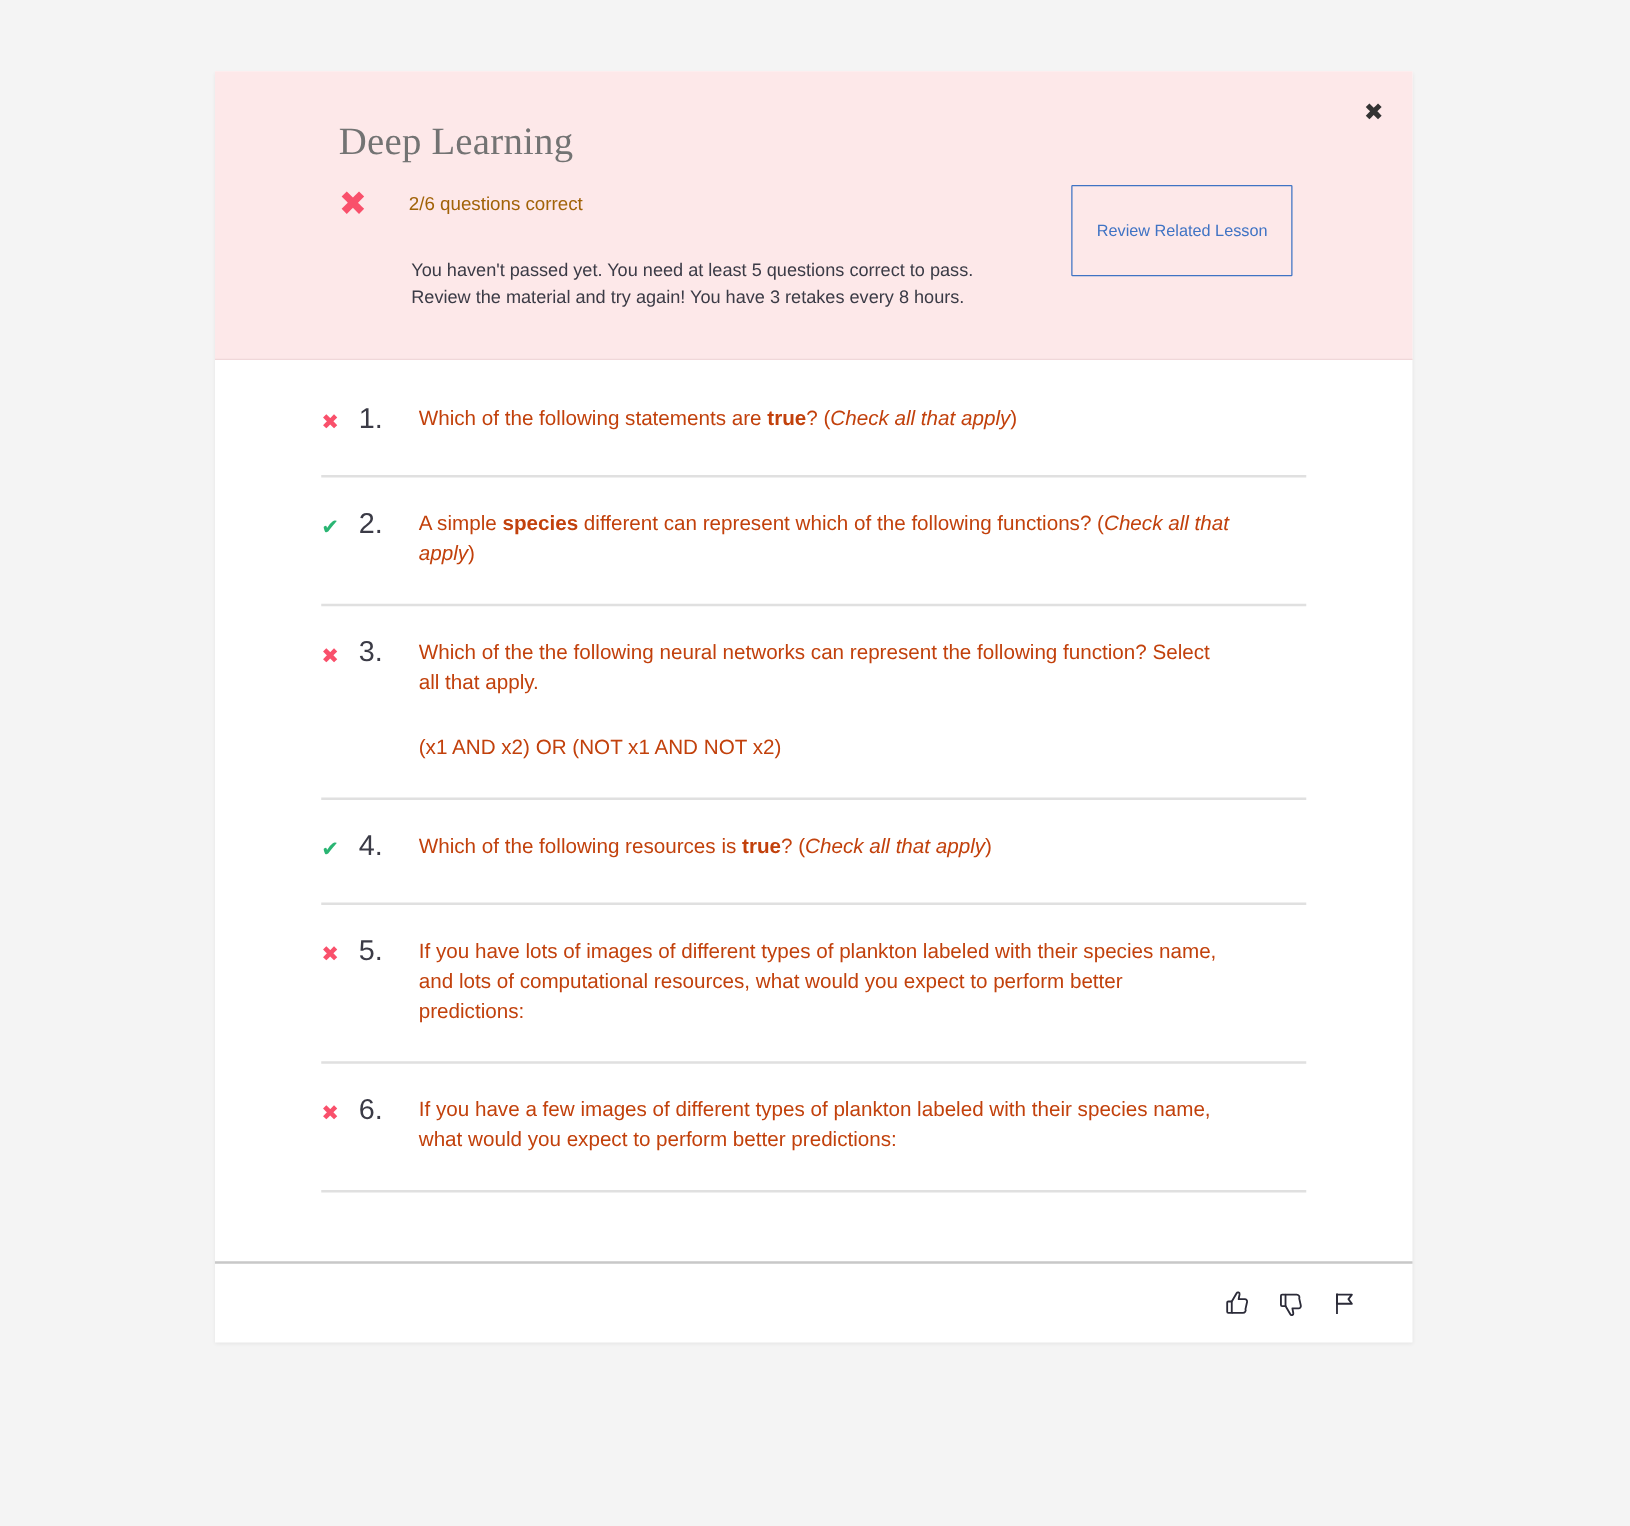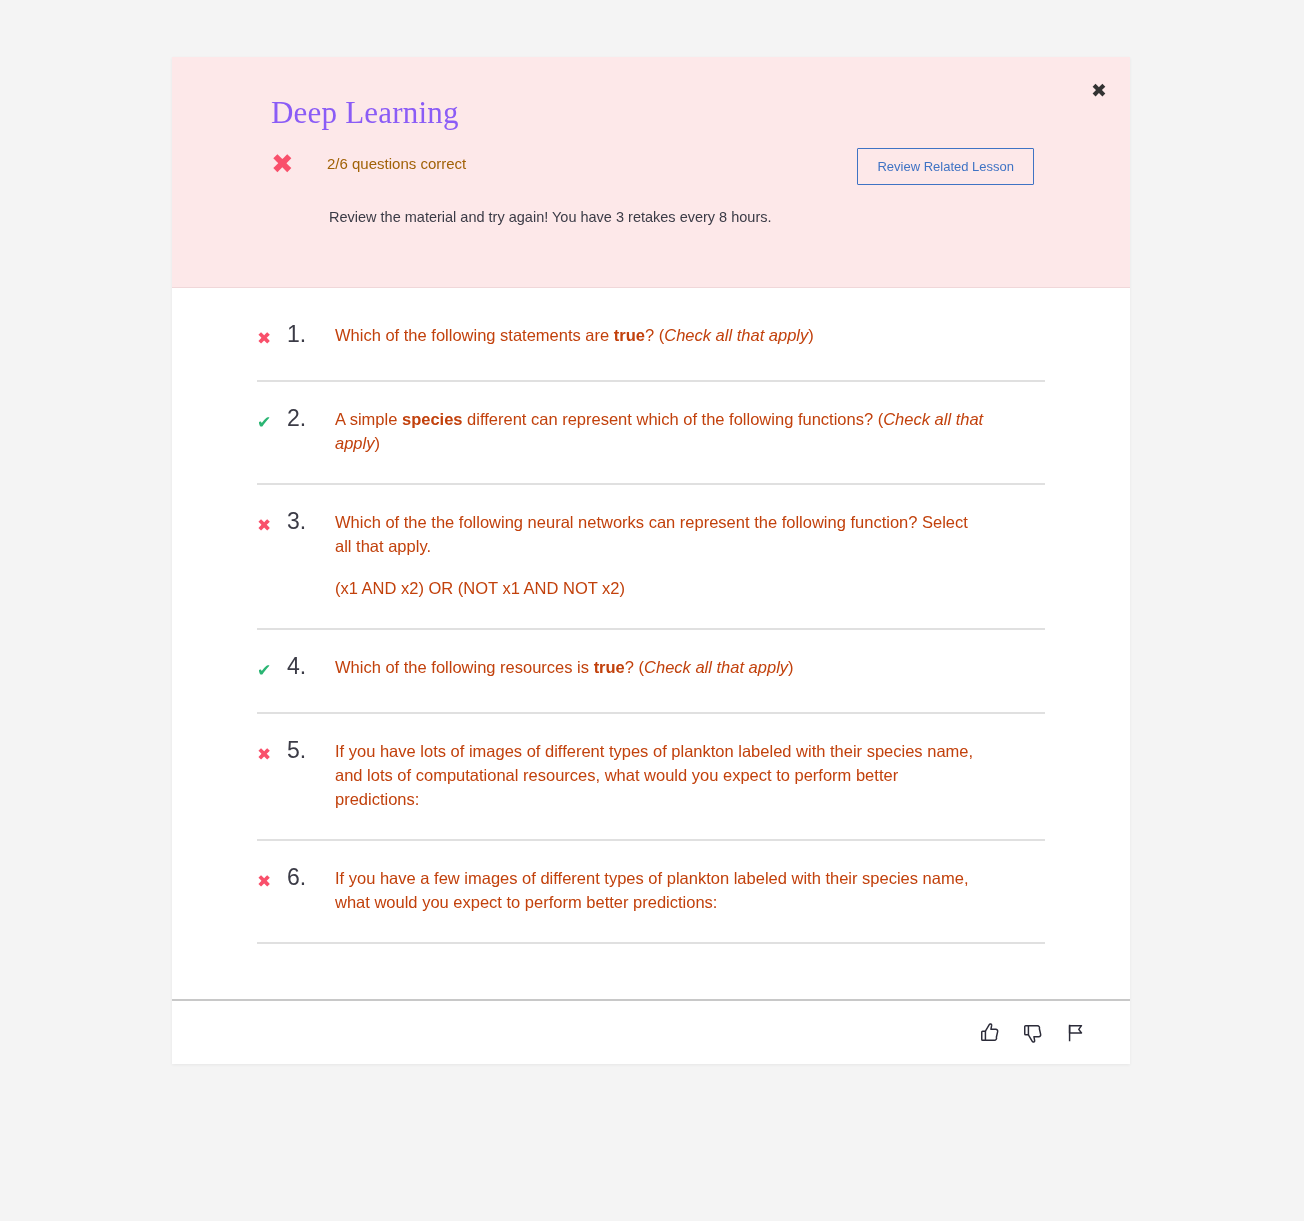--- a/index.html
+++ b/index.html
@@ -45,21 +45,21 @@
     border: none;
     padding: 4px;
     font-family: "DejaVu Sans", sans-serif;
   }
   .quiz-title {
     position: absolute;
     left: 99px;
     top: 38px;
     font-family: "Liberation Serif", serif;
     font-size: 31px;
-    color: #8b5cf6;
+    color: #737373;
     font-weight: normal;
     letter-spacing: 0.2px;
     margin: 0;
   }
   .score-row {
     position: absolute;
     left: 99px;
     top: 93px;
     display: flex;
     align-items: center;
@@ -78,21 +78,21 @@
     margin-left: 18px;
   }
   .review-btn {
     position: absolute;
     right: 96px;
     top: 91px;
     border: 1px solid #3f73c4;
     background: transparent;
     color: #3f73c4;
     font-size: 13px;
-    padding: 10px 19px;
+    padding: 28px 19px;
     cursor: pointer;
     border-radius: 1px;
     font-family: "Liberation Sans", sans-serif;
   }
   .status-msg {
     position: absolute;
     left: 157px;
     top: 150px;
     font-size: 14.5px;
     color: #3b3b46;
@@ -139,21 +139,21 @@
   .q-body {
     flex: 1 1 auto;
     font-size: 16.5px;
     color: #c2410c;
     line-height: 24px;
     padding-top: 3px;
     padding-bottom: 28px;
     max-width: 650px;
   }
   .q-body p { margin: 0; }
-  .q-body p + p { margin-top: 18px; }
+  .q-body p + p { margin-top: 28px; }
   .q-body b { font-weight: bold; }
   .q-body i { font-style: italic; }
 
   .spacer-bottom { height: 55px; }
 
   
   .modal-footer {
     border-top: 2px solid #c8c8c8;
     height: 65px;
     display: flex;
@@ -185,20 +185,21 @@
     <h1 class="quiz-title">Deep Learning</h1>
 
     <div class="score-row">
       <span class="score-x">✖</span>
       <span class="score-text">2/6 questions correct</span>
     </div>
 
     <button class="review-btn">Review Related Lesson</button>
 
     <div class="status-msg">
+      <div>You haven't passed yet. You need at least 5 questions correct to pass.</div>
       <div>Review the material and try again! You have 3 retakes every 8 hours.</div>
     </div>
   </div>
 
   <div class="question-list" id="question-list">
       <div class="question-row">
         <div class="q-mark incorrect">✖</div>
         <div class="q-num">1.</div>
         <div class="q-body">
           <p><span>Which of the following statements are </span><b>true</b><span>? (</span><i>Check all that apply</i><span>)</span></p>

